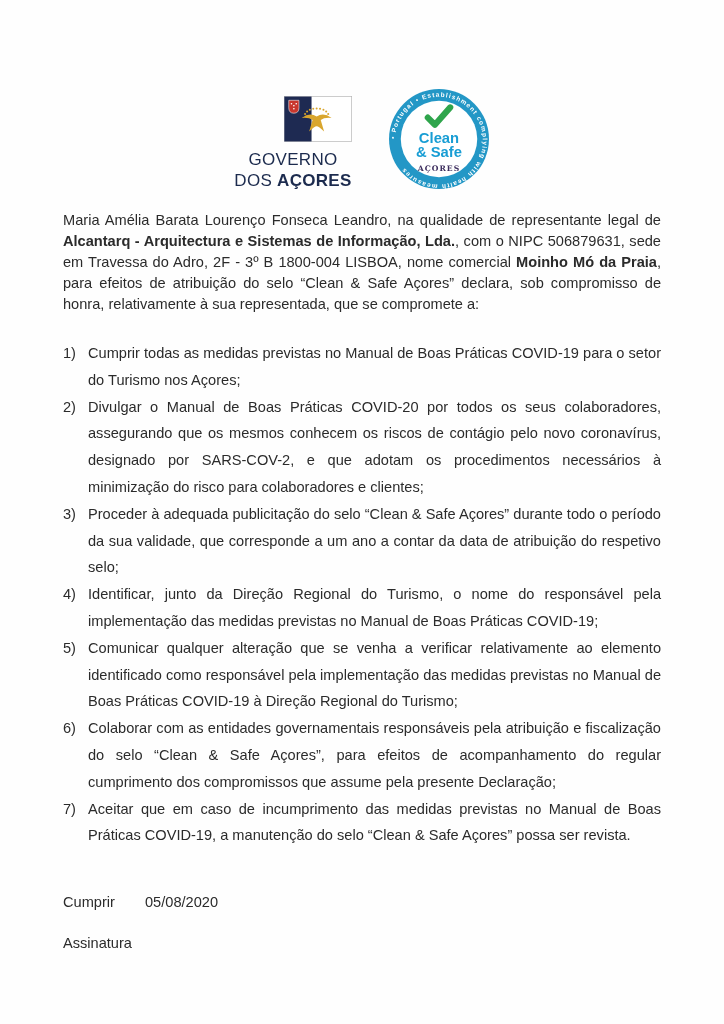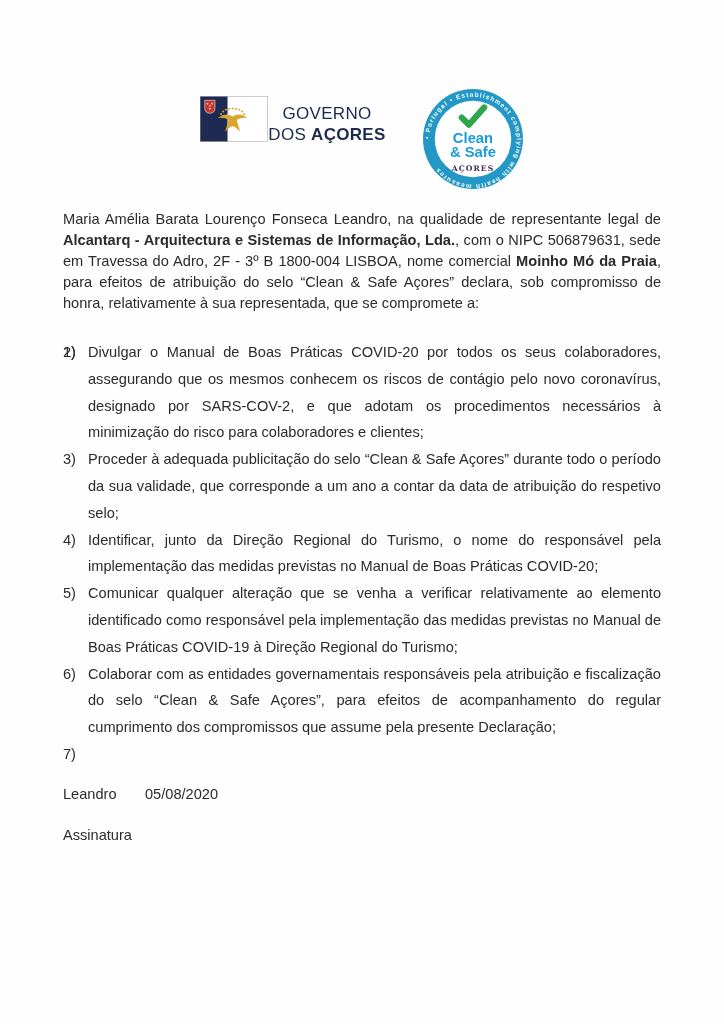--- a/index.html
+++ b/index.html
@@ -19,22 +19,22 @@
   
   .logos {
     padding-top: 88px;
     display: flex;
     justify-content: center;
     align-items: flex-start;
     gap: 36px;
   }
   .gov-logo {
     display: flex;
-    flex-direction: row;
-    align-items: flex-start;
+    flex-direction: column;
+    align-items: flex-end;
     padding-top: 8px;
   }
   .flag-wrap { width: 68px; height: 46px; }
   .gov-text {
     margin-top: 7px;
     text-align: center;
     color: #1c2b4e;
     font-size: 17px;
     line-height: 21px;
     letter-spacing: 0.3px;
@@ -131,28 +131,28 @@
         <text x="50" y="68" text-anchor="middle" font-size="14.5" font-weight="bold" fill="#189dd4" font-family="Liberation Sans, sans-serif">&amp; Safe</text>
         <text x="50" y="81" text-anchor="middle" font-size="7.5" font-weight="bold" letter-spacing="1" fill="#3d2e5e" font-family="DejaVu Serif, serif">AÇORES</text>
       </svg>
     </span>
   </div>
 
 
   <p class="intro"><span>Maria Amélia Barata Lourenço Fonseca Leandro, na qualidade de representante legal de </span><span class="b">Alcantarq - Arquitectura e Sistemas de Informação, Lda.</span><span>, com o NIPC 506879631, sede em Travessa do Adro, 2F - 3º B  1800-004 LISBOA, nome comercial </span><span class="b">Moinho Mó da Praia</span><span>, para efeitos de atribuição do selo “Clean &amp; Safe Açores” declara, sob compromisso de honra, relativamente à sua representada, que se compromete a:</span></p>
 
   <div class="commitments">
-      <div class="item"><span class="num">1)</span></div>
+      <div class="item"><span class="num">1)</span><span class="txt">Cumprir todas as medidas previstas no Manual de Boas Práticas COVID-19 para o setor do Turismo nos Açores;</span></div>
       <div class="item"><span class="num">2)</span><span class="txt">Divulgar o Manual de Boas Práticas COVID-20 por todos os seus colaboradores, assegurando que os mesmos conhecem os riscos de contágio pelo novo coronavírus, designado por SARS-COV-2, e que adotam os procedimentos necessários à minimização do risco para colaboradores e clientes;</span></div>
       <div class="item"><span class="num">3)</span><span class="txt">Proceder à adequada publicitação do selo “Clean &amp; Safe Açores” durante todo o período da sua validade, que corresponde a um ano a contar da data de atribuição do respetivo selo;</span></div>
-      <div class="item"><span class="num">4)</span><span class="txt">Identificar, junto da Direção Regional do Turismo, o nome do responsável pela implementação das medidas previstas no Manual de Boas Práticas COVID-20;</span></div>
+      <div class="item"><span class="num">4)</span><span class="txt">Identificar, junto da Direção Regional do Turismo, o nome do responsável pela implementação das medidas previstas no Manual de Boas Práticas COVID-19;</span></div>
       <div class="item"><span class="num">5)</span><span class="txt">Comunicar qualquer alteração que se venha a verificar relativamente ao elemento identificado como responsável pela implementação das medidas previstas no Manual de Boas Práticas COVID-19 à Direção Regional do Turismo;</span></div>
       <div class="item"><span class="num">6)</span><span class="txt">Colaborar com as entidades governamentais responsáveis pela atribuição e fiscalização do selo “Clean &amp; Safe Açores”, para efeitos de acompanhamento do regular cumprimento dos compromissos que assume pela presente Declaração;</span></div>
-      <div class="item"><span class="num">7)</span></div>
+      <div class="item"><span class="num">7)</span><span class="txt">Aceitar que em caso de incumprimento das medidas previstas no Manual de Boas Práticas COVID-19, a manutenção do selo “Clean &amp; Safe Açores” possa ser revista.</span></div>
     </div>
 
   <div class="dateline">
-    <span class="city">Leandro</span><span>05/08/2020</span>
+    <span class="city">Cumprir</span><span>05/08/2020</span>
   </div>
 
   <div class="sig-label">Assinatura</div>
 
 </div>
 
 </body></html>

